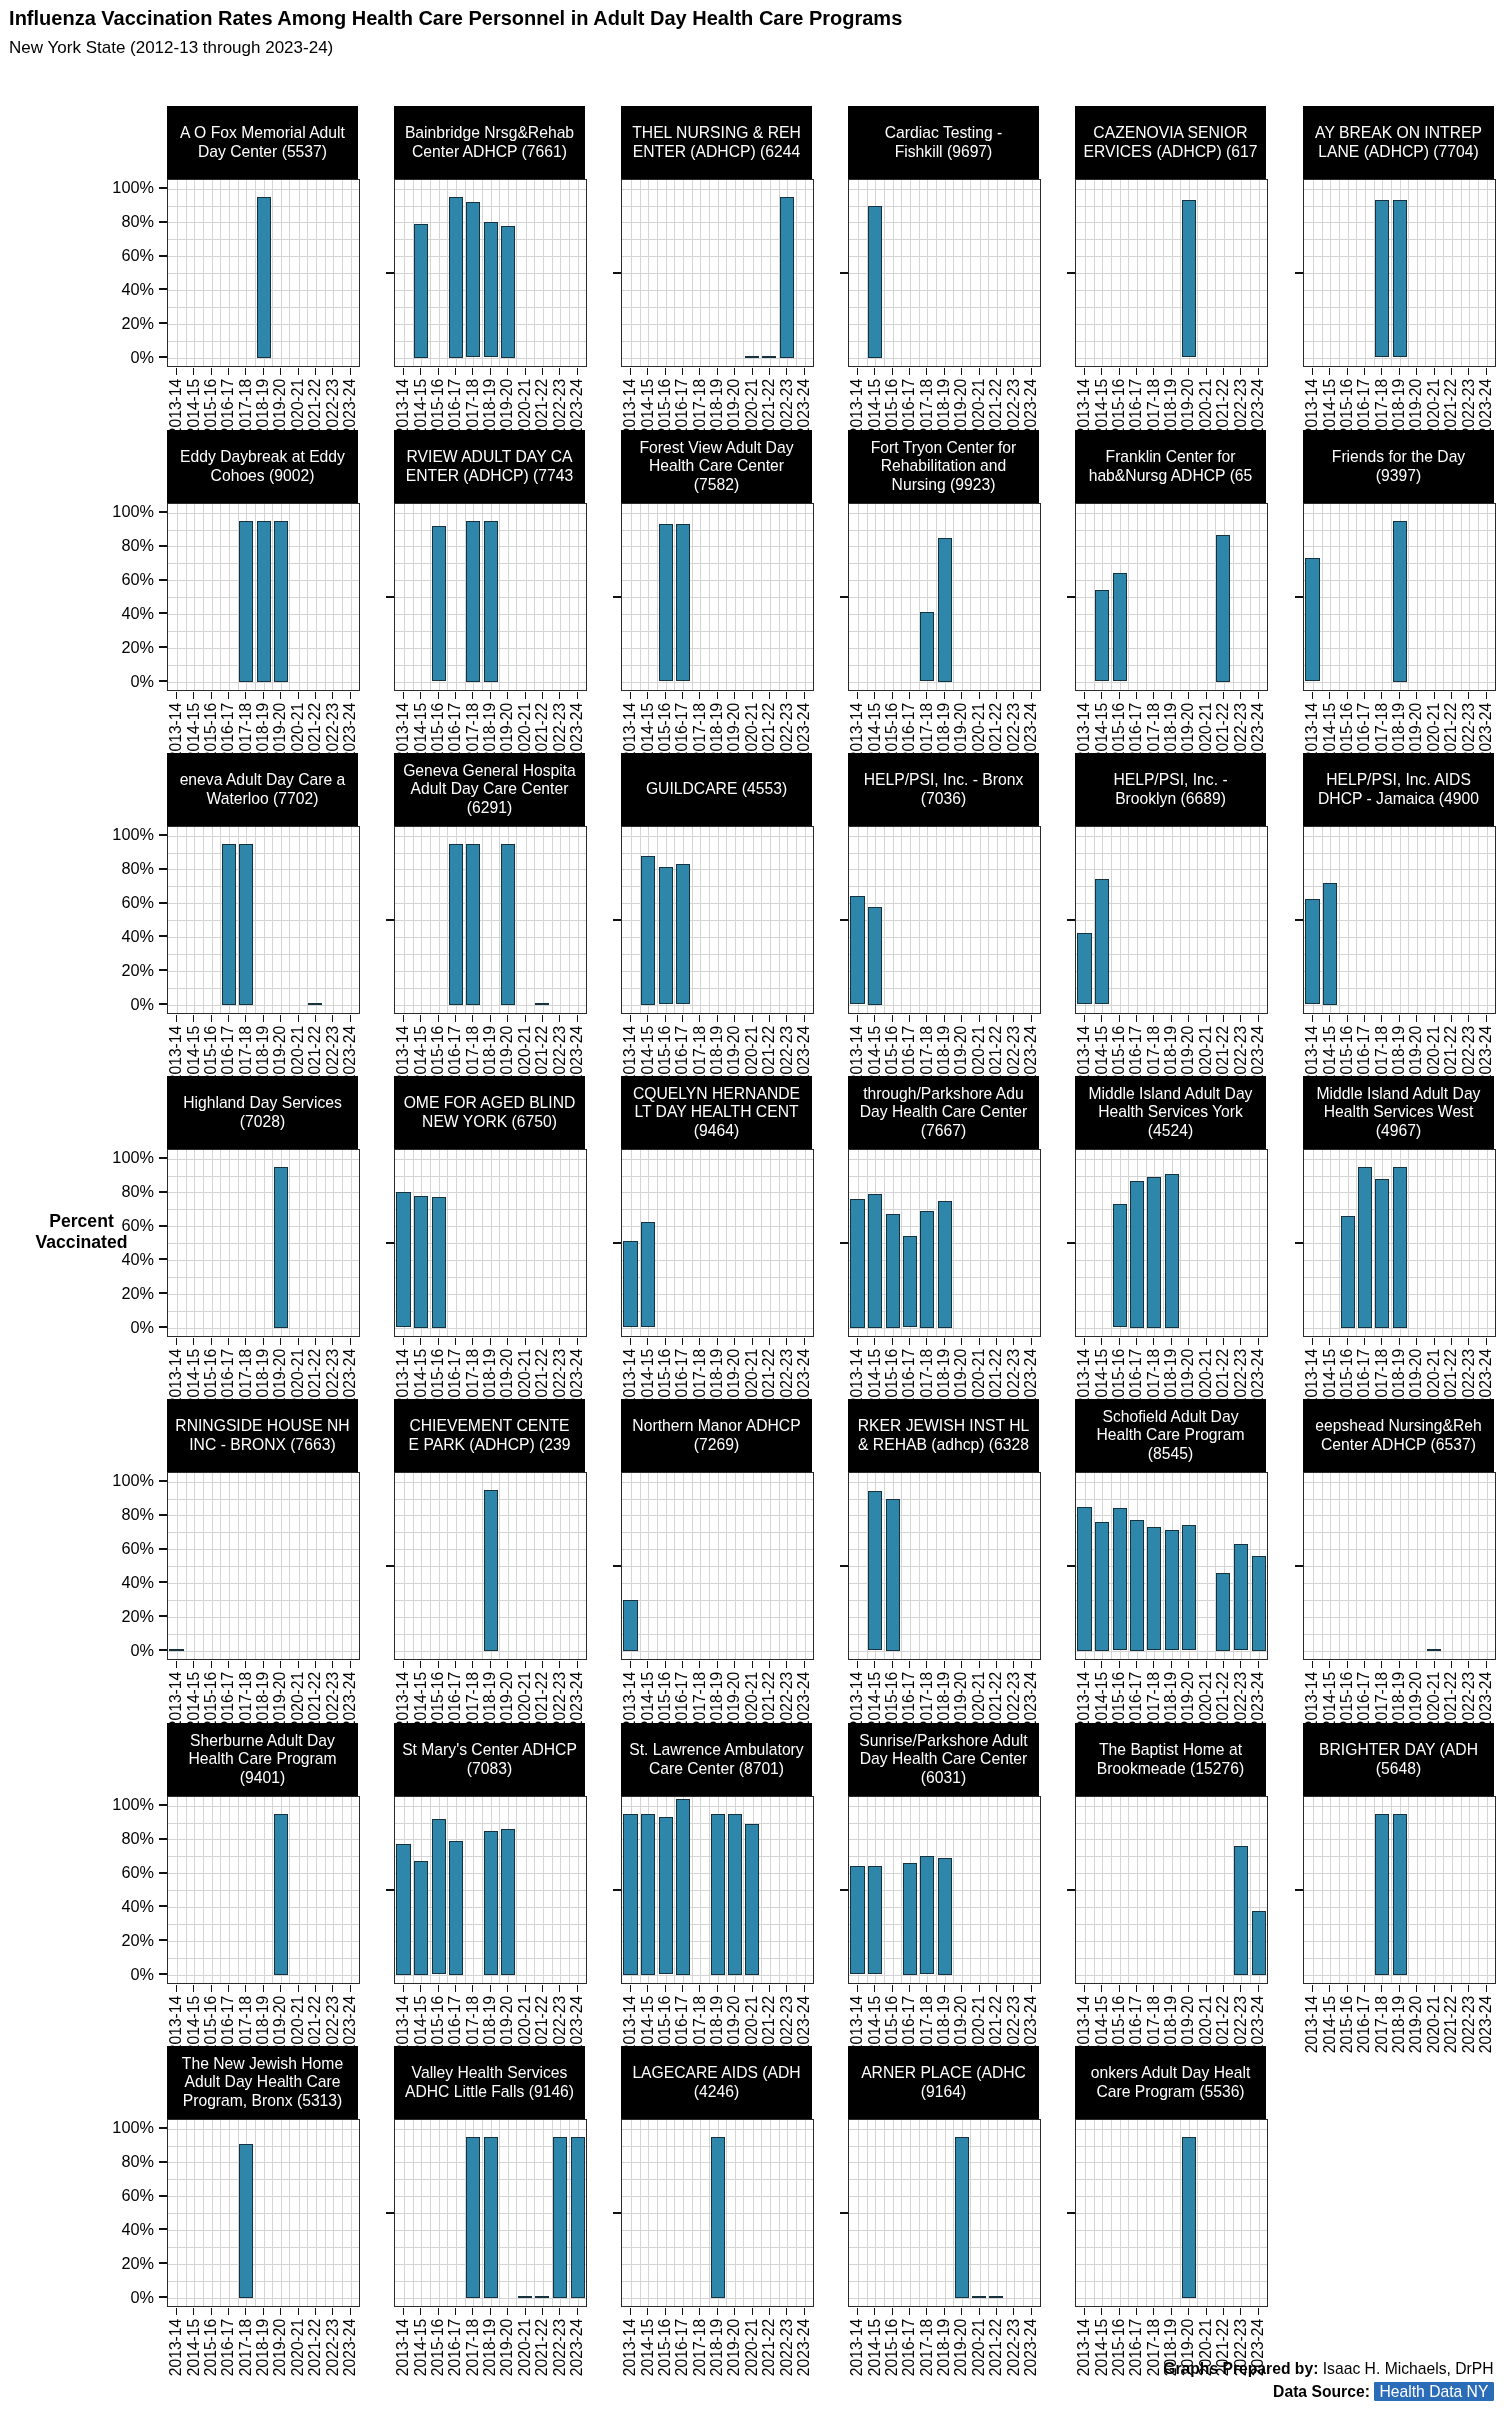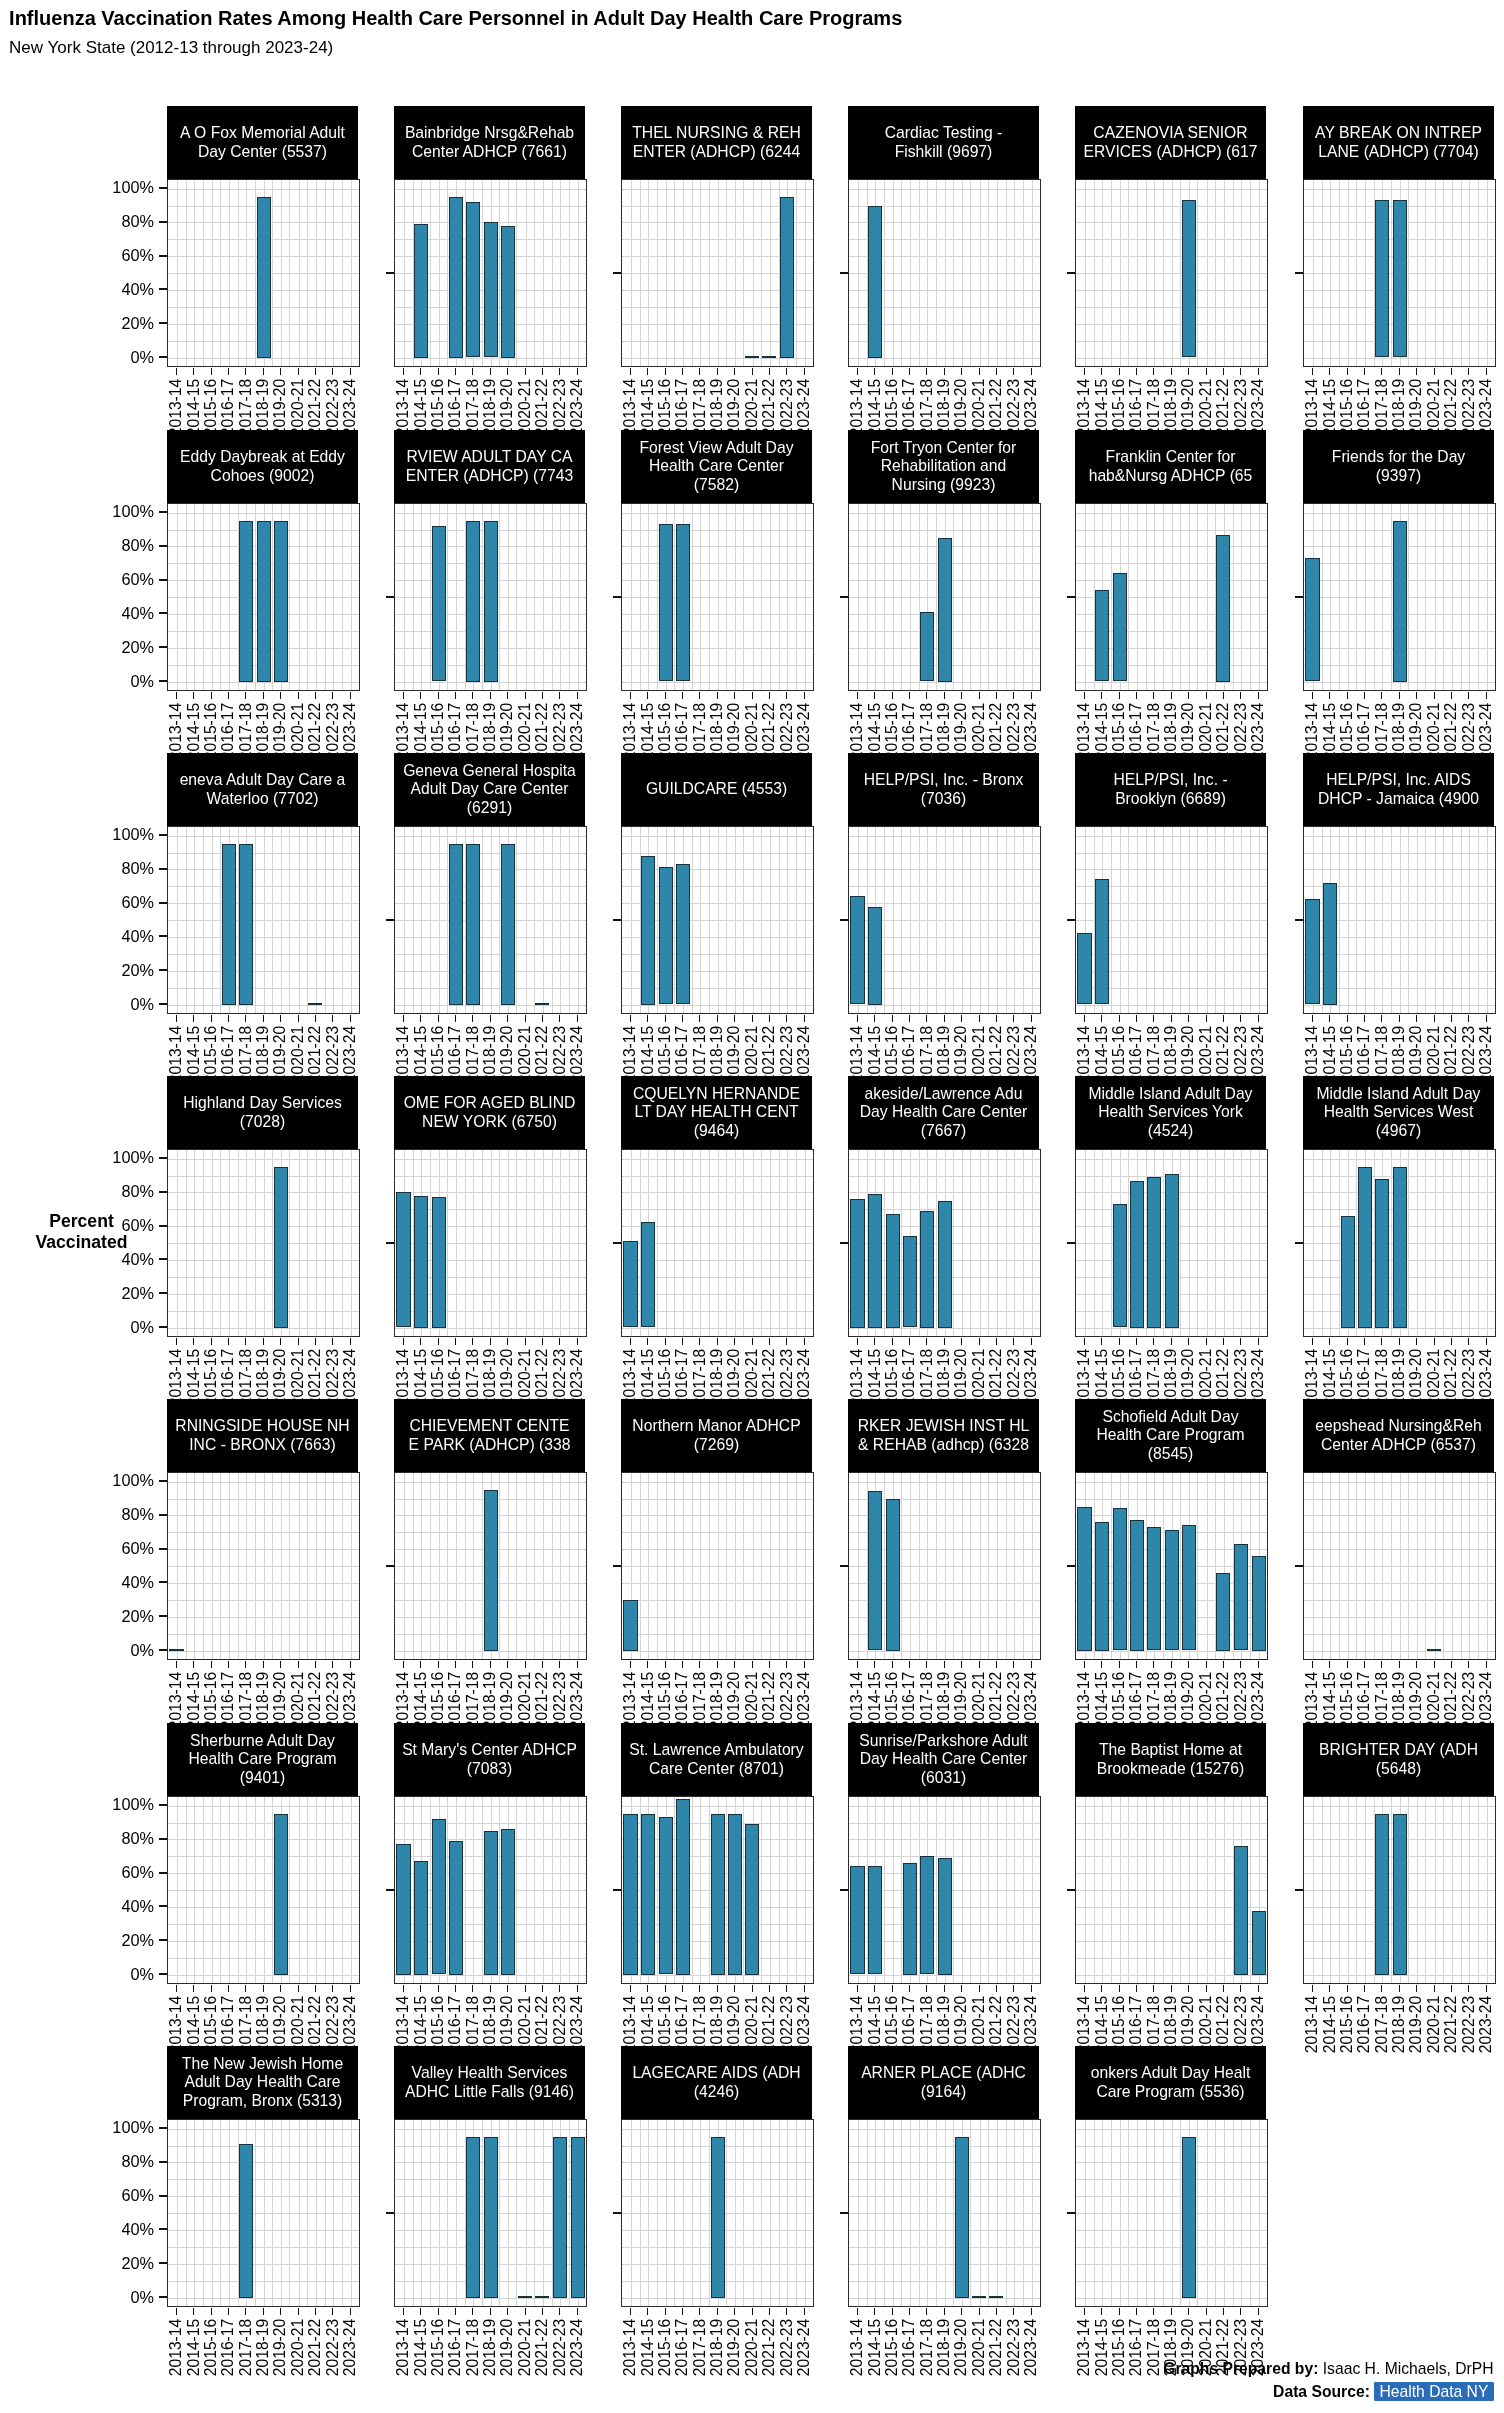--- a/index.html
+++ b/index.html
@@ -1454,21 +1454,21 @@
       <div class="xtick" style="left: 148px; top: 262px;"></div>
       <div class="xlab" style="left: 115px; top: 293px;">2021-22</div>
       <div class="xtick" style="left: 165px; top: 262px;"></div>
       <div class="xlab" style="left: 133px; top: 293px;">2022-23</div>
       <div class="xtick" style="left: 183px; top: 262px;"></div>
       <div class="xlab" style="left: 150px; top: 293px;">2023-24</div>
       <div class="ytick" style="left: -8.5px; width: 8.5px; top: 166px;"></div>
     </div>
     <div class="panel" style="left: 848px; top: 1076px;">
       <div class="strip">
-        <div class="strip-line">akeside/Lawrence Adu</div>
+        <div class="strip-line">through/Parkshore Adu</div>
         <div class="strip-line">Day Health Care Center</div>
         <div class="strip-line">(7667)</div>
       </div>
       <div class="plot">
         <div class="gridv" style="left: 8.5px;"></div>
         <div class="gridv" style="left: 17.6px;"></div>
         <div class="gridv" style="left: 26px;"></div>
         <div class="gridv" style="left: 35px;"></div>
         <div class="gridv" style="left: 44px;"></div>
         <div class="gridv" style="left: 52px;"></div>
@@ -1736,21 +1736,21 @@
       <div class="ytick" style="left: -8.5px; width: 8.5px; top: 149px;"></div>
       <div class="ylab" style="left: -65px; top: 140px;">60%</div>
       <div class="ytick" style="left: -8.5px; width: 8.5px; top: 115px;"></div>
       <div class="ylab" style="left: -65px; top: 106px;">80%</div>
       <div class="ytick" style="left: -8.5px; width: 8.5px; top: 81px;"></div>
       <div class="ylab" style="left: -65px; top: 72px;">100%</div>
     </div>
     <div class="panel" style="left: 394px; top: 1399px;">
       <div class="strip">
         <div class="strip-line">CHIEVEMENT CENTE</div>
-        <div class="strip-line">E PARK (ADHCP) (338</div>
+        <div class="strip-line">E PARK (ADHCP) (239</div>
       </div>
       <div class="plot">
         <div class="gridv" style="left: 8.5px;"></div>
         <div class="gridv" style="left: 17.6px;"></div>
         <div class="gridv" style="left: 26px;"></div>
         <div class="gridv" style="left: 35px;"></div>
         <div class="gridv" style="left: 44px;"></div>
         <div class="gridv" style="left: 52px;"></div>
         <div class="gridv" style="left: 61px;"></div>
         <div class="gridv" style="left: 70px;"></div>

